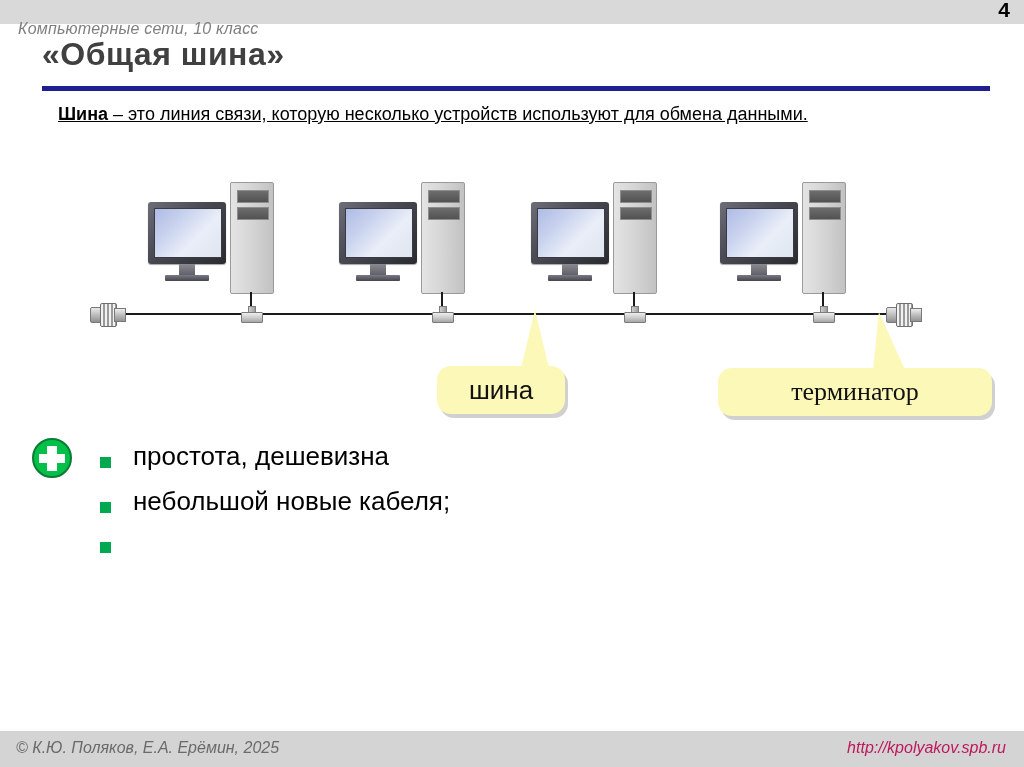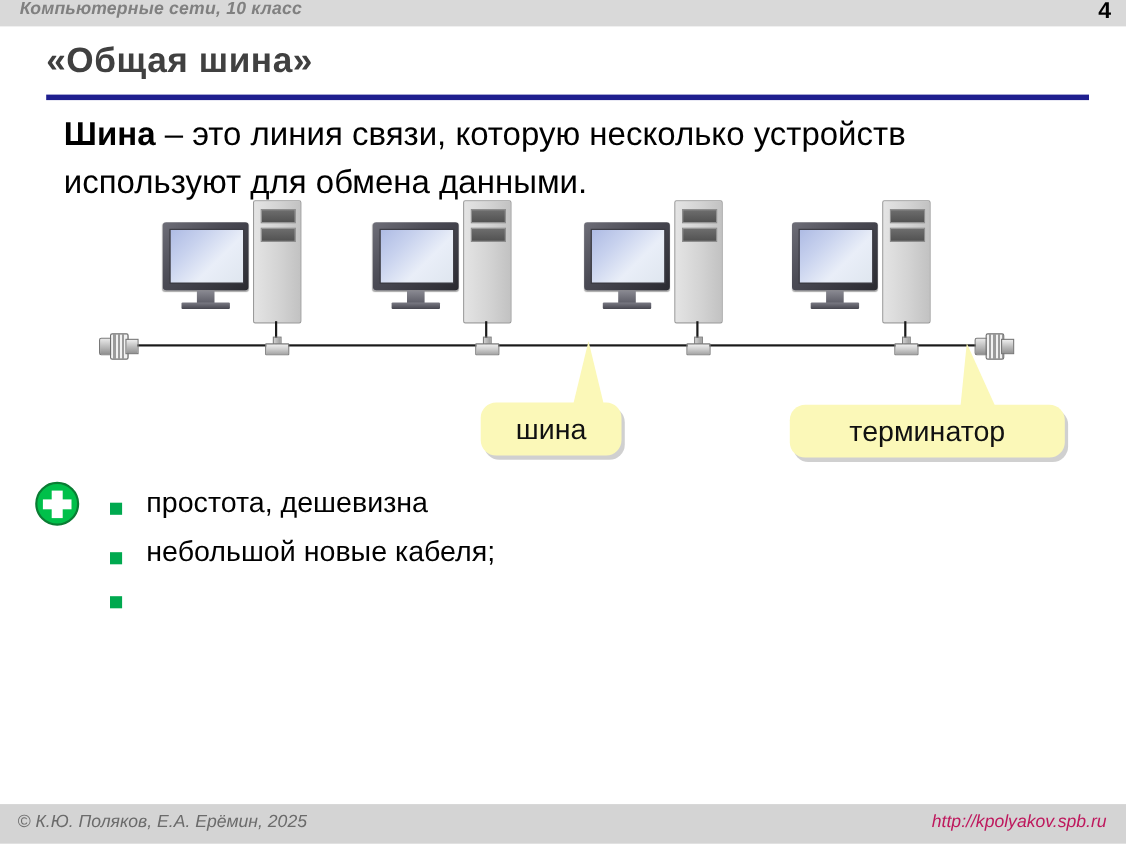--- a/index.html
+++ b/index.html
@@ -11,44 +11,44 @@
     position:relative;
   }
   .slide{position:absolute;inset:0;background:#fff;}
 
   
   .topbar{
     position:absolute;left:0;top:0;width:1024px;height:24px;
     background:#d9d9d9;
   }
   .topbar-title{
-    position:absolute;left:18px;top:0;
+    position:absolute;left:18px;top:20px;
     font-style:italic;font-size:16px;color:#808080;
-    letter-spacing:.2px;white-space:nowrap;font-weight:bold;
+    letter-spacing:.2px;white-space:nowrap;
   }
   .page-number{
     position:absolute;right:14px;top:-2px;
     font-size:21px;font-weight:bold;color:#000;
   }
 
   
   .slide-title{
     position:absolute;left:42px;top:36px;
     font-size:32px;font-weight:bold;color:#404040;
     letter-spacing:.5px;white-space:nowrap;
   }
   .title-rule{
     position:absolute;left:42px;top:86px;width:948px;height:5px;
     background:#1f1f8f;
   }
 
   
   .definition{
     position:absolute;left:58px;top:102px;width:910px;
-    font-size:30px;color:#000;line-height:1.42;
+    font-size:18px;color:#000;line-height:1.42;text-decoration:underline;
   }
   .definition b{font-weight:bold;}
 
   
   .diagram{position:absolute;left:0;top:180px;width:1024px;height:260px;}
 
   
   .bus-line{
     position:absolute;left:95px;top:133px;width:815px;height:2px;
     background:#1a1a1a;
@@ -142,21 +142,21 @@
   #callout-bus{left:437px;top:366px;}
   #callout-bus .callout-box{width:128px;height:48px;}
   #callout-bus .callout-tail{
     left:84px;top:-56px;
     border-left:14px solid transparent;
     border-right:14px solid transparent;
     border-bottom:58px solid #fbf8b8;
   }
 
   #callout-term{left:718px;top:368px;}
-  #callout-term .callout-box{width:250px;height:48px;}
+  #callout-term .callout-box{width:274px;height:48px;font-family:Liberation Serif, serif;}
   #callout-term .callout-tail{
     left:150px;top:-56px;
     border-left:16px solid transparent;
     border-right:16px solid transparent;
     border-bottom:58px solid #fbf8b8;
     transform:skewX(10deg);
   }
 
   
   .plus-icon{

